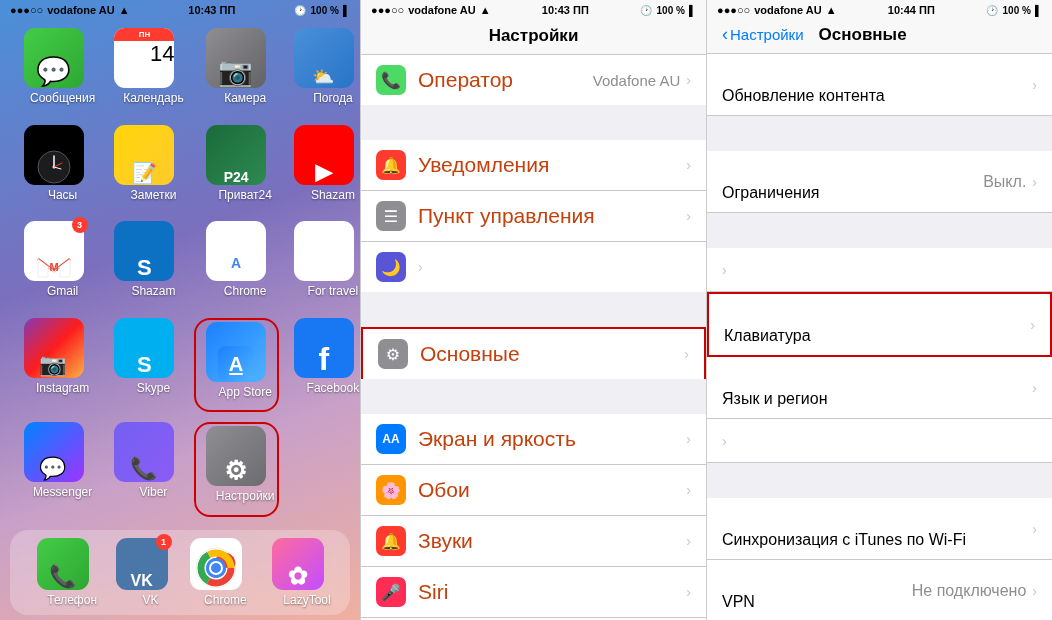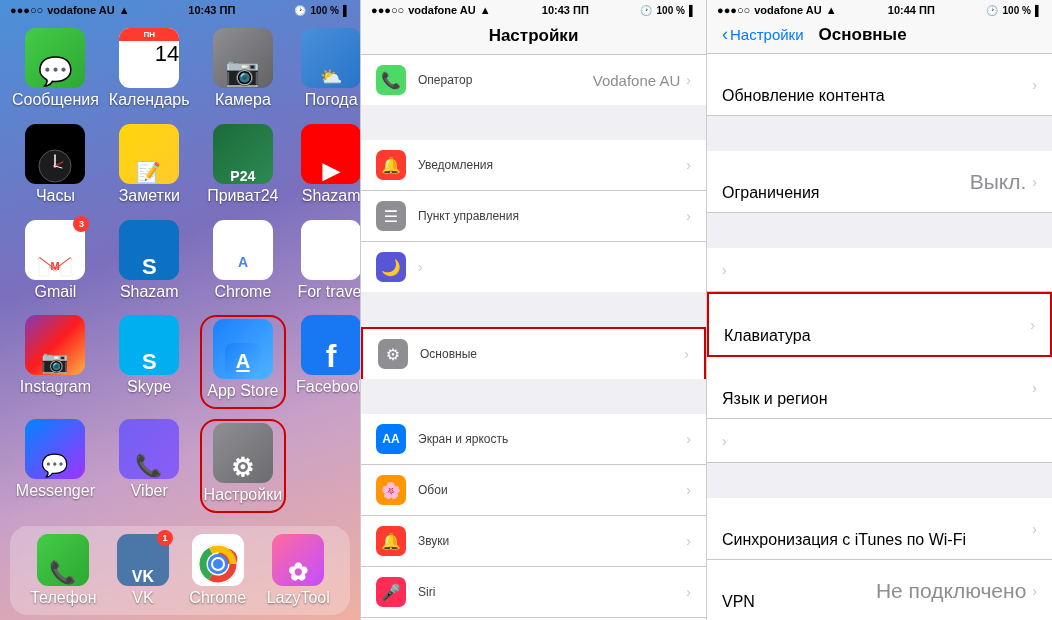--- a/index.html
+++ b/index.html
@@ -58,24 +58,25 @@
       display: flex;
       align-items: flex-end;
       justify-content: center;
       font-size: 28px;
       color: white;
       font-weight: bold;
       position: relative;
     }
 
     .app-icon-label {
-      font-size: 16px;
+      font-size: 12px;
       color: white;
       text-align: left;
       text-shadow: 0 1px 2px rgba(0,0,0,0.5);
+      margin-left: 18px;
     }
 
     .badge {
       position: absolute;
       top: -4px;
       right: -4px;
       background: #ff3b30;
       color: white;
       font-size: 9px;
       font-weight: bold;
@@ -178,22 +179,22 @@
       display: flex;
       align-items: center;
       justify-content: center;
       color: white;
       font-size: 16px;
       flex-shrink: 0;
     }
 
     .settings-row-label {
       flex: 1;
-      font-size: 12px;
-      color: #404040;
+      font-size: 21px;
+      color: #c2410c;
     }
 
     .settings-row-value {
       font-size: 15px;
       color: #8e8e93;
       margin-right: 6px;
     }
 
     .chevron {
       color: #c7c7cc;
@@ -257,21 +258,21 @@
     }
 
     .general-row-label {
       flex: 1;
       font-size: 16px;
       color: #000;
       margin-top: 23px;
     }
 
     .general-row-value {
-      font-size: 21px;
+      font-size: 16px;
       color: #8e8e93;
       margin-right: 6px;
     }
 
     .highlighted-general {
       border: 2px solid #cc0000;
       position: relative;
     }
 
     

